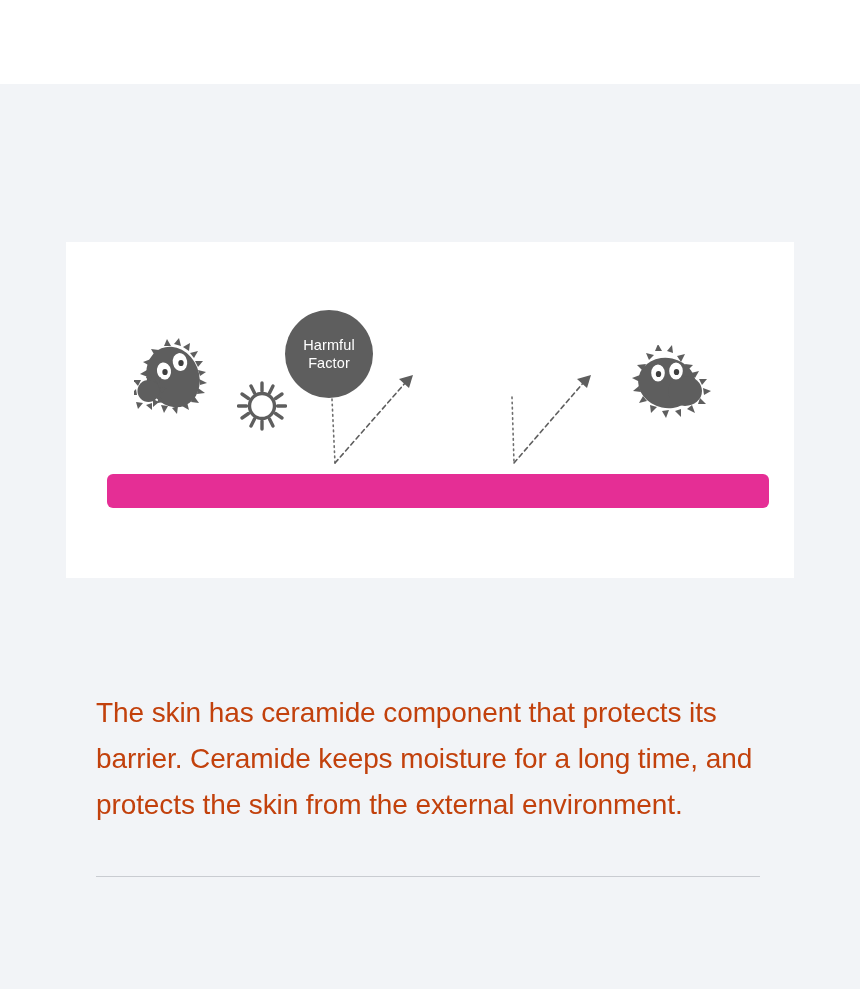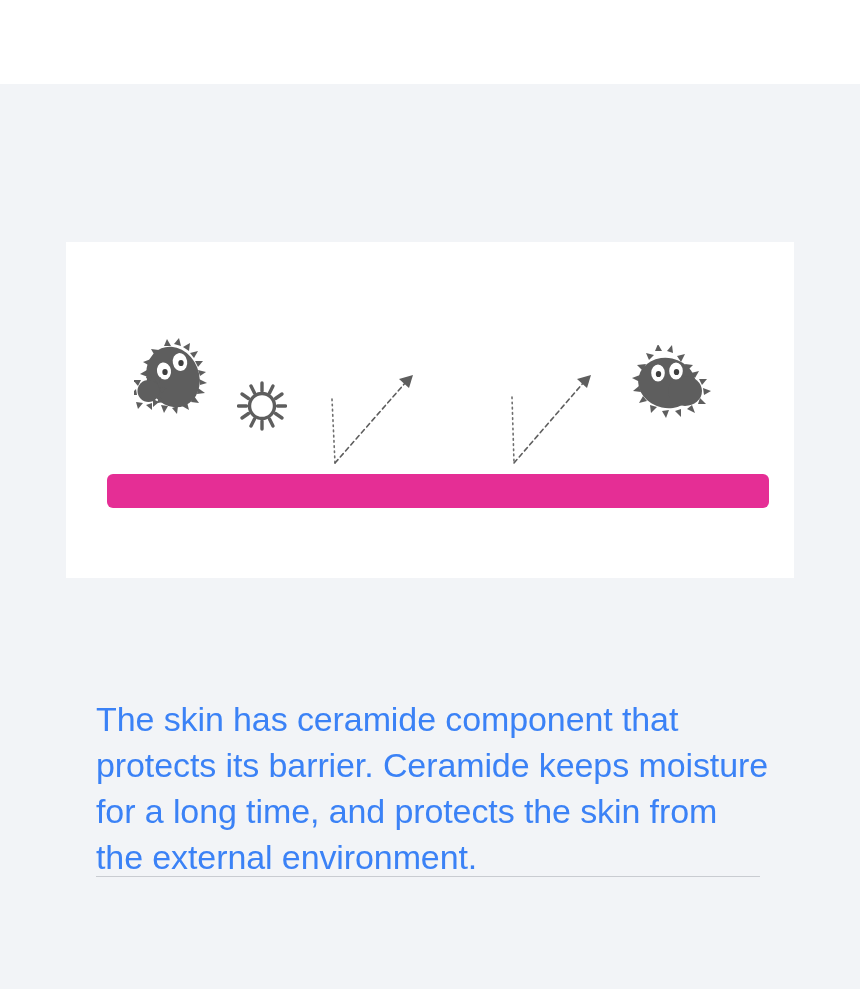--- a/index.html
+++ b/index.html
@@ -96,23 +96,23 @@
     background: #e52e95;
     border-radius: 6px;
   }
 
   
   #description {
     position: absolute;
     left: 96px;
     top: 662px;
     width: 672px;
-    font-size: 34px;
+    font-size: 28px;
     line-height: 46px;
-    color: #3b82f6;
+    color: #c2410c;
     letter-spacing: -0.1px;
     font-weight: 400;
   }
 
   #footnote-divider {
     position: absolute;
     left: 96px;
     top: 876px;
     width: 664px;
     height: 1px;
@@ -242,20 +242,26 @@
 
       <line x1="269" y1="221" x2="340" y2="140" stroke="#5e5e5e" stroke-width="1.6" stroke-dasharray="4.5 3.5" stroke-linecap="round"></line>
       <path d="M347 133 L333 137 L343 146 Z" fill="#5e5e5e"></path>
 
       <line x1="446" y1="155" x2="448" y2="221" stroke="#6e6e6e" stroke-width="1.6" stroke-dasharray="1.6 3.6" stroke-linecap="round"></line>
 
       <line x1="448" y1="221" x2="518" y2="140" stroke="#5e5e5e" stroke-width="1.6" stroke-dasharray="4.5 3.5" stroke-linecap="round"></line>
       <path d="M525 133 L511 137 L521 146 Z" fill="#5e5e5e"></path>
     </svg>
 
+    <div class="bubble" id="bubble-harmful-factor">
+      <span>
+        <span class="bubble-label">Harmful</span>
+        <span class="bubble-label">Factor</span>
+      </span>
+    </div>
 
 
     <div id="barrier-bar"></div>
   </div>
 
   <p id="description">The skin has ceramide component that protects its barrier. Ceramide keeps moisture for a long time, and protects the skin from the external environment.</p>
 
   <div id="footnote-divider"></div>
 
 

